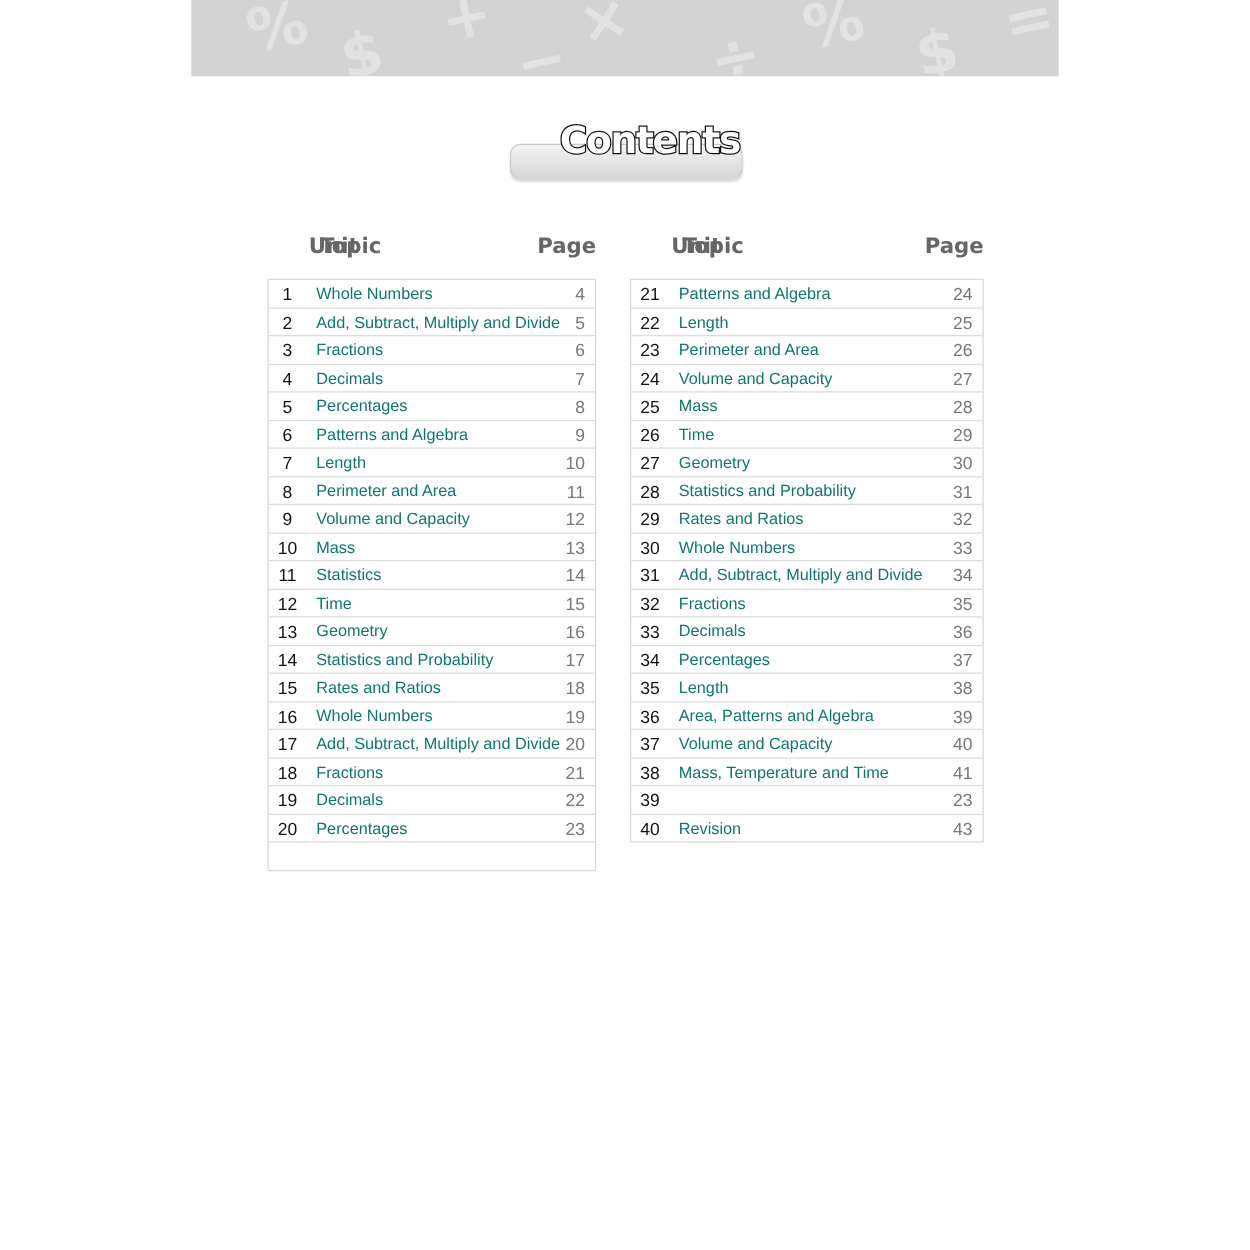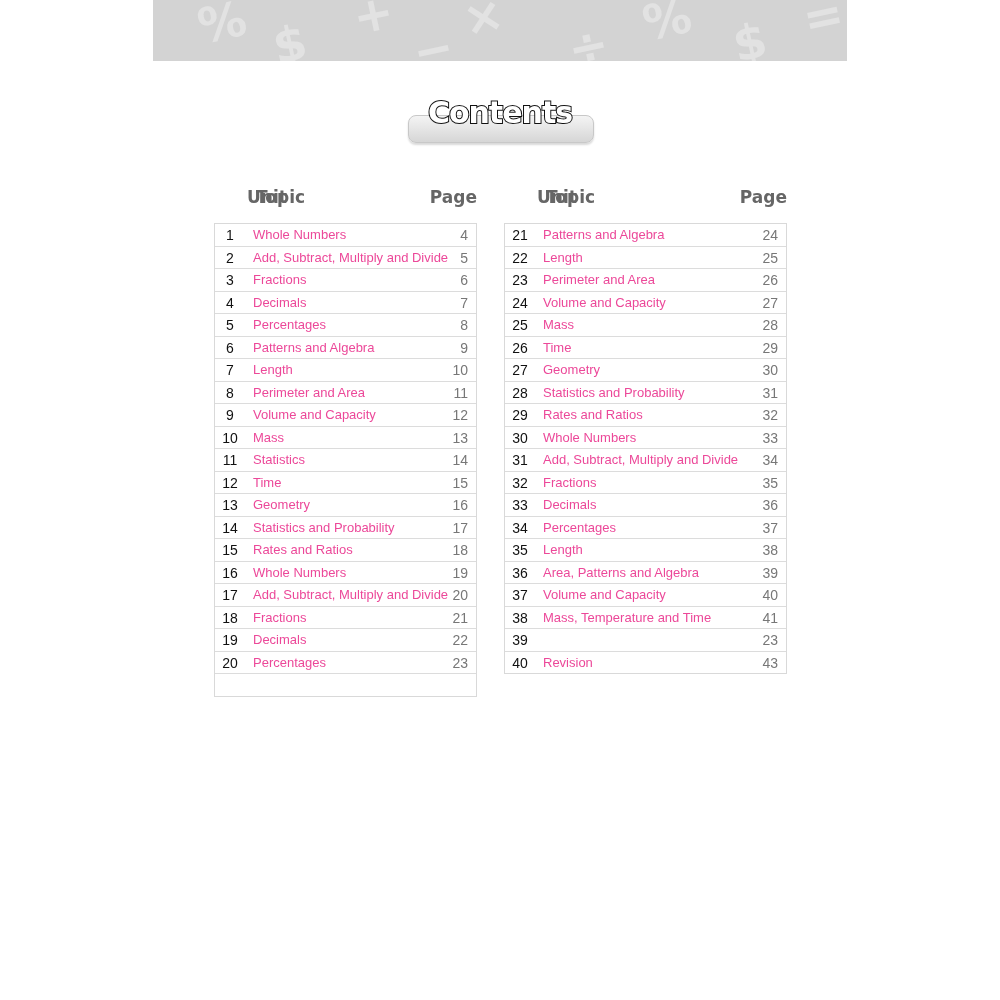--- a/index.html
+++ b/index.html
@@ -6,39 +6,39 @@
   body { width:1000px; height:1000px; position:relative; overflow:hidden;
          font-family:"Liberation Sans", sans-serif; color:#111; }
   .banner { position:absolute; left:153px; top:0; width:694px; height:61px;
             background:#d3d3d3; overflow:hidden; }
   .banner .sym { position:absolute; color:#e2e2e2; font-family:"DejaVu Sans", sans-serif;
                  font-weight:bold; font-size:48px; line-height:1; transform:rotate(-12deg); }
   .title-wrap { position:absolute; left:408px; top:95px; width:184px; height:50px; }
   .title-pill { position:absolute; left:0; top:20px; width:184px; height:26px;
                 border-radius:8px; background:linear-gradient(#f4f4f4,#d6d6d6);
                 border:1px solid #c8c8c8; box-shadow:0 2px 2px rgba(0,0,0,0.15); }
-  .title-text { position:absolute; left:0; top:0; width:184px; text-align:center;
+  .title-text { position:absolute; left:0; top:0; width:184px; text-align:right;
                 font-family:"DejaVu Sans", sans-serif; font-weight:bold; font-size:30px;
                 color:#ffffff; letter-spacing:-1px;
                 -webkit-text-stroke:2px #111;
                 paint-order:stroke fill; }
   .col { position:absolute; top:185px; }
   .col.left { left:213px; width:264px; }
   .col.right { left:503px; width:284px; }
   .hdr { position:relative; height:26px; font-family:"DejaVu Sans", sans-serif;
          font-weight:bold; font-size:17px; color:#666; }
   .hdr .u { position:absolute; left:0; top:2px;margin-left:34px; }
   .hdr .t { position:absolute; left:43px; top:2px; }
   .hdr .p { position:absolute; right:0; top:2px;margin-left:46px; }
   .tbl { position:absolute; top:38px; left:1px; right:0; border:1px solid #d9d9d9; }
   .row { position:relative; height:21.5px; border-bottom:1px solid #dcdcdc;
          font-size:13px; line-height:22px; }
   .row:last-child { border-bottom:none; }
   .row .n { position:absolute; left:0; width:30px; text-align:center; font-size:14px; color:#111; }
-  .row .topic { position:absolute; left:38px; white-space:nowrap; color:#ec4899; }
+  .row .topic { position:absolute; left:38px; white-space:nowrap; color:#0f766e; }
   .row .pg { position:absolute; right:8px; font-size:14px; color:#777; }
 </style>
 </head>
 <body>
 
 <div class="banner">
   <span class="sym" style="left:45px;top:-2px">%</span>
   <span class="sym" style="left:120px;top:20px">$</span>
   <span class="sym" style="left:200px;top:-10px">+</span>
   <span class="sym" style="left:260px;top:25px">−</span>

